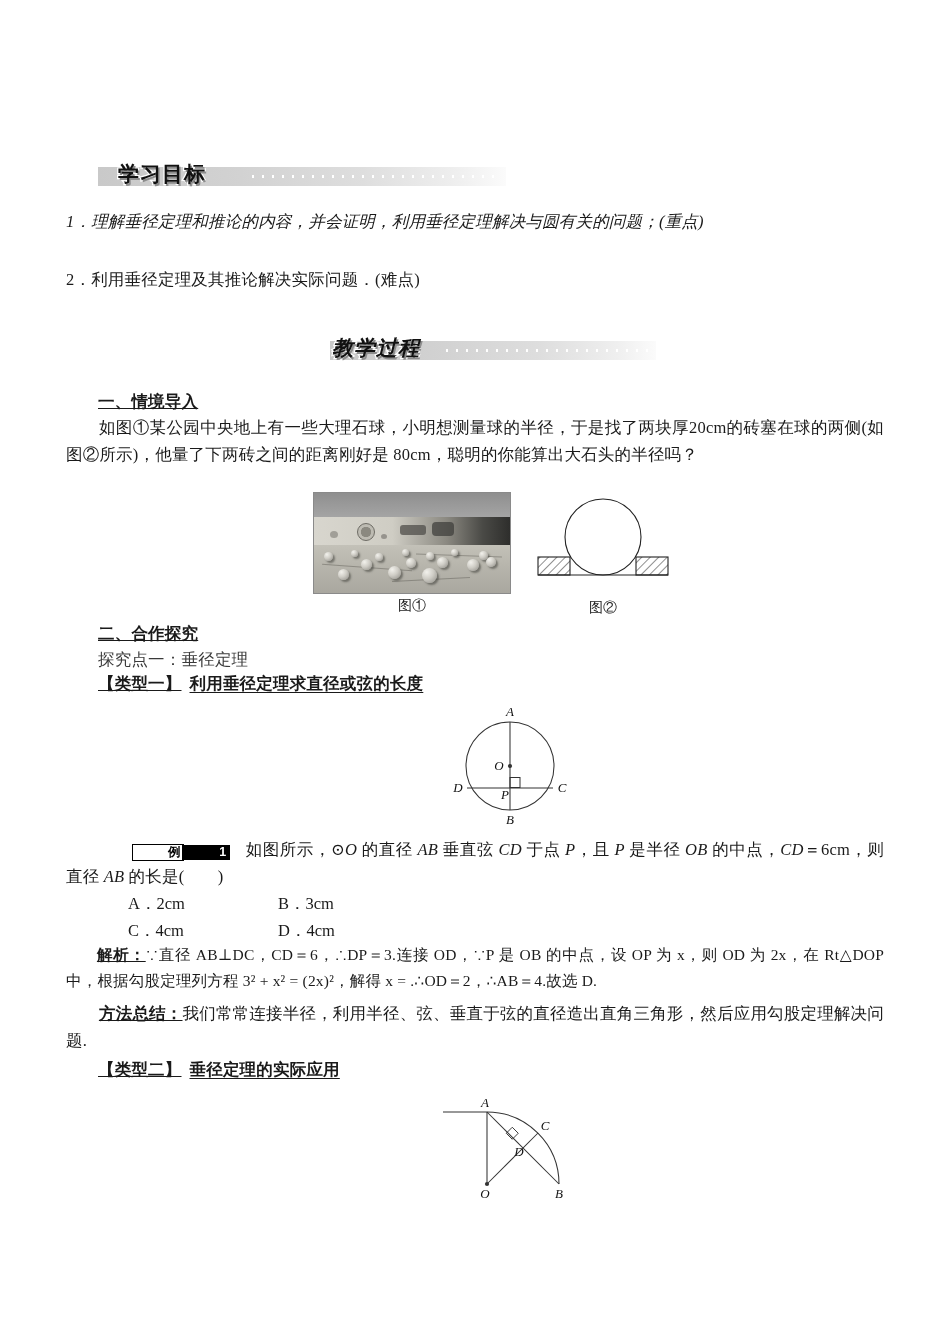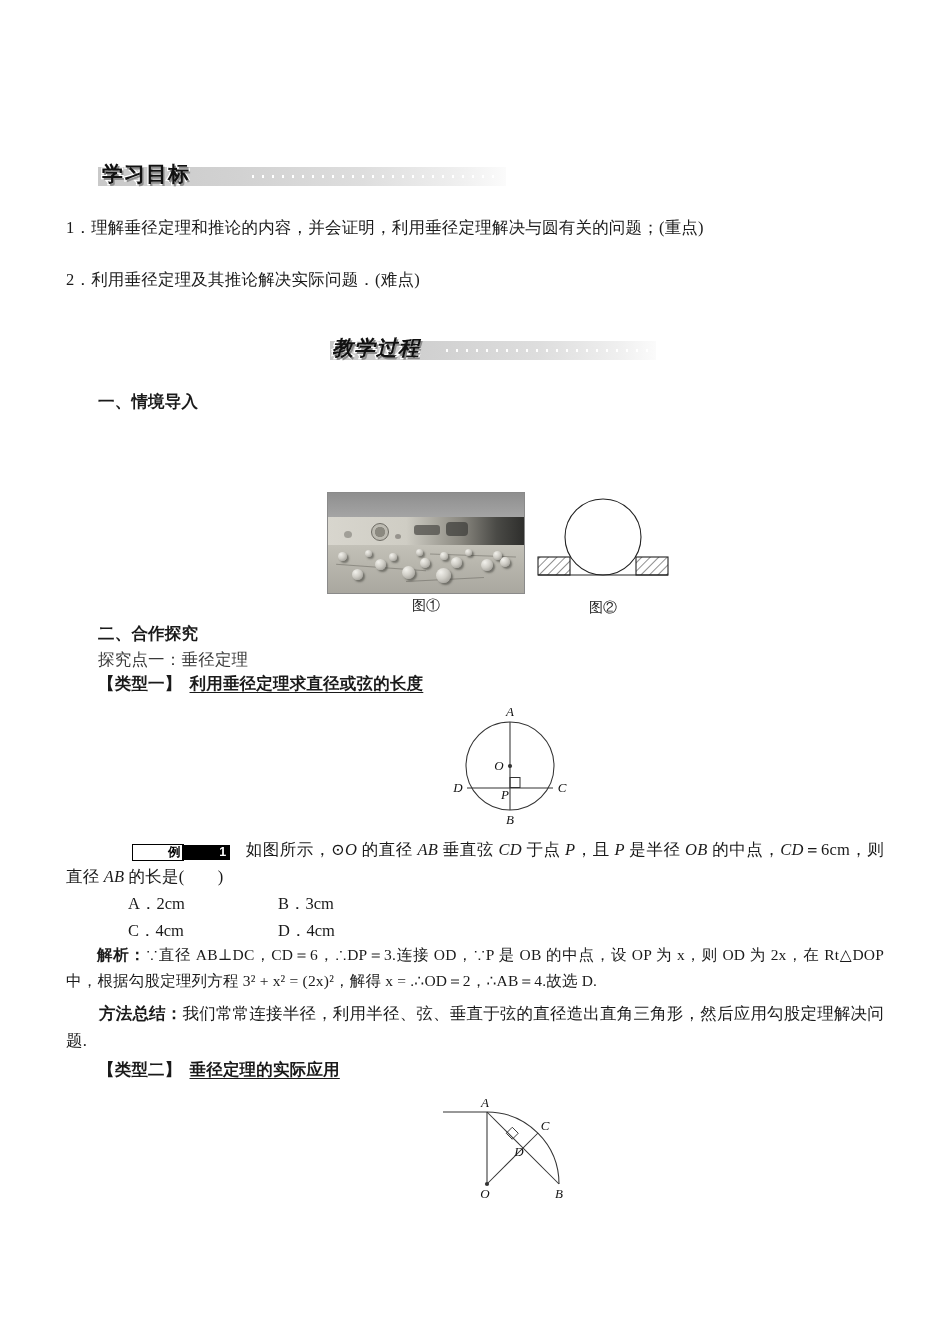--- a/index.html
+++ b/index.html
@@ -67,38 +67,39 @@
     line-height: 21px;
     letter-spacing: 1px;
     color: #111;
     -webkit-text-stroke: 2.4px #ffffff;
     paint-order: stroke fill;
     text-shadow: 1.5px 1.5px 0 #8d8d8d;
   }
 
   #banner-objectives { top: 160px; left: 98px; width: 408px; }
   #banner-objectives .dots { left: 150px; right: 8px; }
-  #banner-objectives .btext { margin-left: 4px; }
+  #banner-objectives .btext { margin-left: 20px; }
 
   #banner-process { top: 334px; left: 330px; width: 326px; }
   #banner-process .dots { left: 112px; right: 6px; }
   #banner-process .btext { margin-left: 2px; font-style: italic; }
 
   
   .para {
     position: absolute;
     font-size: 16.5px;
     line-height: 27px;
     text-align: justify;
     letter-spacing: 0.2px;
   }
   .indent { text-indent: 2em; }
   .bold-cn {
     font-family: "Liberation Sans", "DejaVu Sans", sans-serif;
     font-weight: bold;
+    text-decoration: underline;
   }
   i, .it { font-style: italic; }
   .uline { text-decoration: underline; text-underline-offset: 3px; }
 
   
   .ex-badge {
     display: inline-block;
     vertical-align: -1px;
     margin-right: 15px;
     font-family: "Liberation Sans", "DejaVu Sans", sans-serif;
@@ -193,33 +194,34 @@
 
 <div class="page">
 
 
   <div class="banner" id="banner-objectives">
     <div class="bar"></div>
     <div class="dots"></div>
     <span class="btext">学习目标</span>
   </div>
 
-  <div class="para" style="top:214px; left:66px; width:818px;">1．理解垂径定理和推论的内容，并会证明，利用垂径定理解决与圆有关的问题；(重点)</div>
+  <div class="para" style="top:208px; left:66px; width:818px;font-style:italic;">1．理解垂径定理和推论的内容，并会证明，利用垂径定理解决与圆有关的问题；(重点)</div>
   <div class="para" style="top:266px; left:66px; width:818px;">2．利用垂径定理及其推论解决实际问题．(难点)</div>
 
   <div class="banner" id="banner-process">
     <div class="bar"></div>
     <div class="dots"></div>
     <span class="btext">教学过程</span>
   </div>
 
   <div class="para bold-cn" style="top:388px; left:98px; width:600px; font-size:16.5px;">一、情境导入</div>
 
-
-  <div class="figwrap" style="top:492px; left:327px;">
+  <div class="para indent" style="top:414px; left:66px; width:818px;">如图①某公园中央地上有一些大理石球，小明想测量球的半径，于是找了两块厚20cm的砖塞在球的两侧(如图②所示)，他量了下两砖之间的距离刚好是 80cm，聪明的你能算出大石头的半径吗？</div>
+
+  <div class="figwrap" style="top:492px; left:313px;">
     <div class="photo">
       <div class="sky"></div>
       <div class="wall">
         <div class="wall-deco" style="left:22%; top:22%; width:16px; height:16px; background:radial-gradient(circle,#8b8980 0 45%,#bdbbb2 46% 100%); border:1px solid #6d6b64;"></div>
         <div class="wall-deco" style="left:44%; top:30%; width:26px; height:10px; border-radius:3px; background:#4f4e4a; opacity:.75;"></div>
         <div class="wall-deco" style="left:60%; top:18%; width:22px; height:14px; border-radius:4px; background:#3a3a37; opacity:.7;"></div>
         <div class="wall-deco" style="left:8%; top:50%; width:8px; height:7px; background:#7d7b74; opacity:.6;"></div>
         <div class="wall-deco" style="left:34%; top:60%; width:6px; height:5px; background:#6f6d67; opacity:.6;"></div>
       </div>
       <div class="ground">

